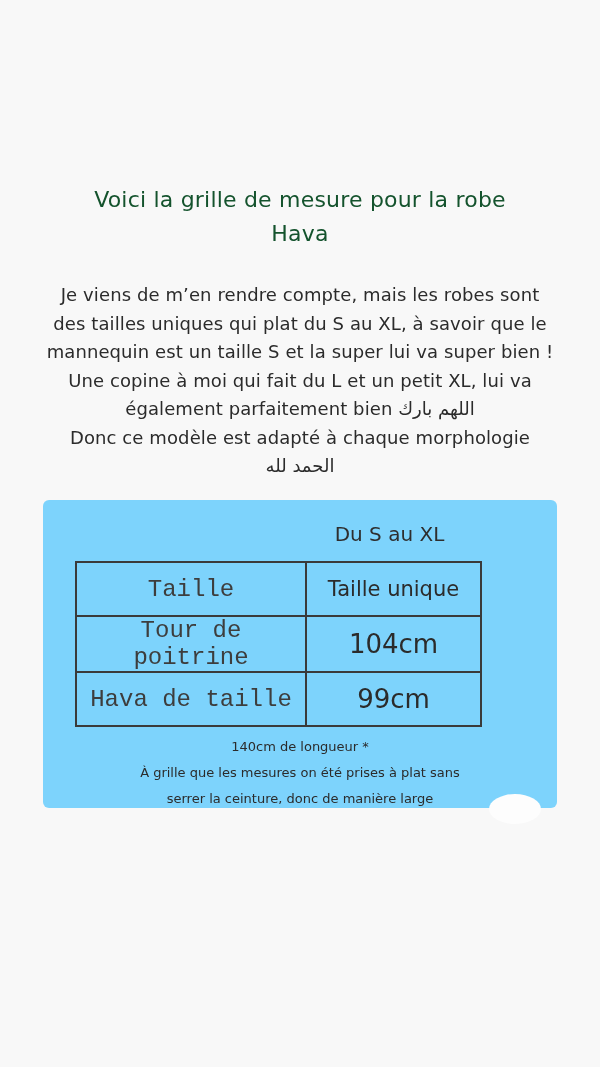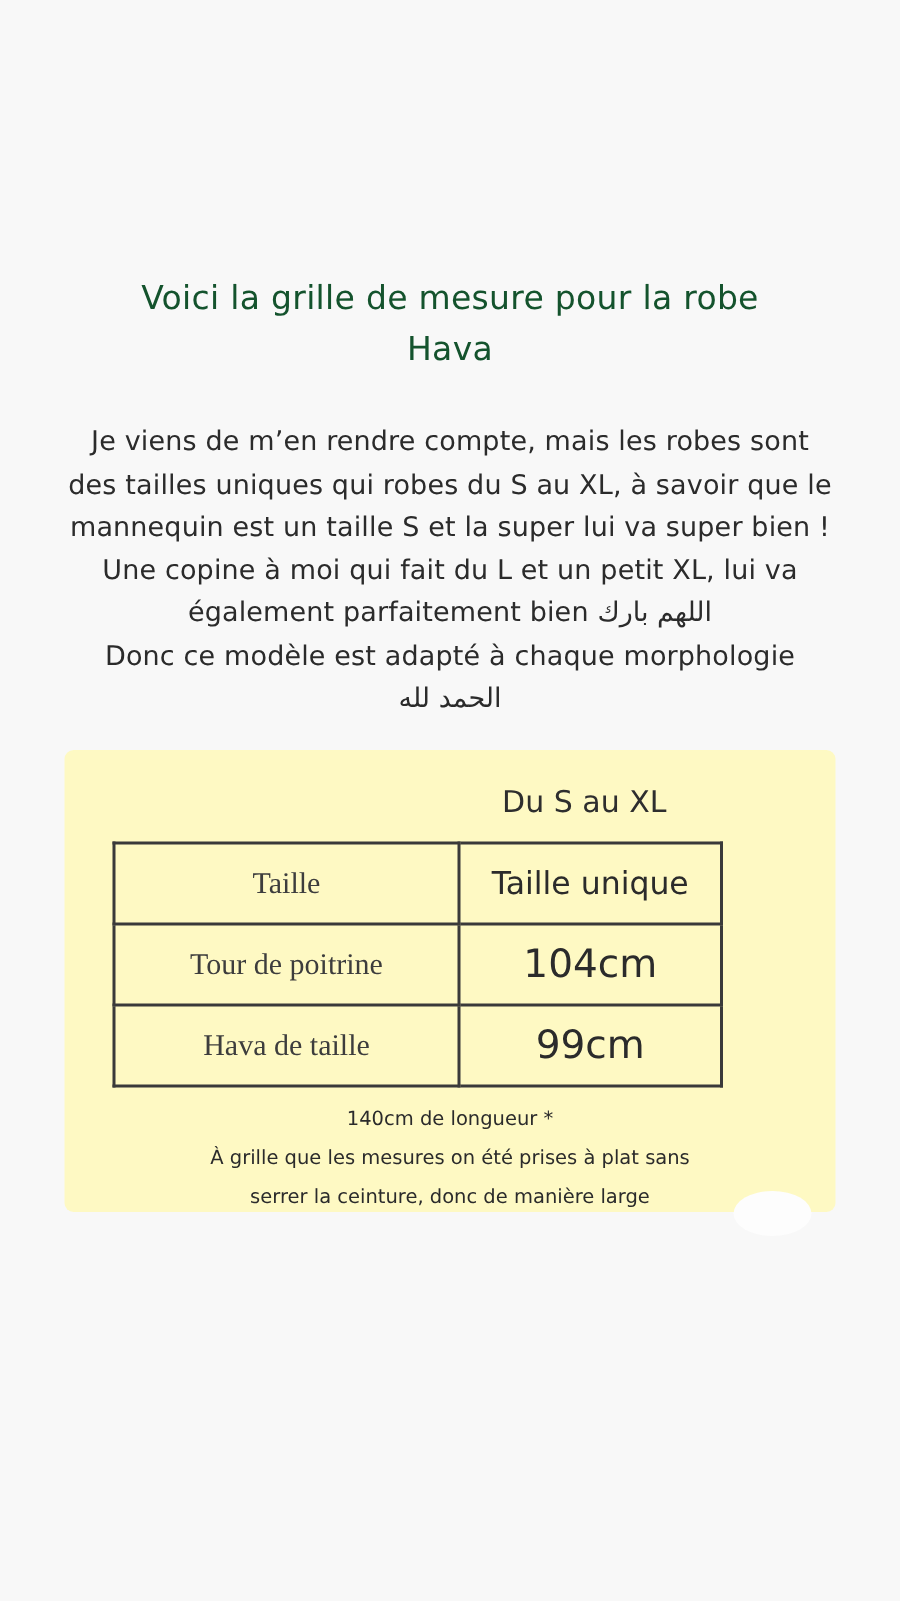--- a/index.html
+++ b/index.html
@@ -55,22 +55,22 @@
     border-collapse: collapse;
   }
   .size-table td {
     border: 2px solid #3a3a3a;
     height: 52px;
     text-align: center; vertical-align: middle;
     padding: 0;
   }
   .size-table td.lbl {
     width: 228px;
-    font-family: Liberation Serif, serif;
-    font-size: 20px; color: #3d3d3d;
+    font-family: Liberation Mono, monospace;
+    font-size: 24px; color: #3d3d3d;
   }
   .size-table td.val {
     width: 173px;
     font-size: 21px; color: #2b2b2b; border-radius: 23px;
   }
   .size-table tr.m td.val { font-size: 26px; }
 
   .notes {
     position: absolute; top: 234px; left: 0; width: 514px;
     text-align: center;
@@ -84,29 +84,29 @@
 
 <div class="stage">
 
   <div class="title">
     <div class="t-line">Voici la grille de mesure pour la robe</div>
     <div class="t-line">Hava</div>
   </div>
 
   <div class="intro">
     <div class="line">Je viens de m’en rendre compte, mais les robes sont</div>
-    <div class="line">des tailles uniques qui robes du S au XL, à savoir que le</div>
+    <div class="line">des tailles uniques qui plat du S au XL, à savoir que le</div>
     <div class="line">mannequin est un taille S et la super lui va super bien !</div>
     <div class="line">Une copine à moi qui fait du L et un petit XL, lui va</div>
     <div class="line">également parfaitement bien اللهم بارك</div>
     <div class="line">Donc ce modèle est adapté à chaque morphologie</div>
     <div class="line">الحمد لله</div>
   </div>
 
-  <div class="card" style="background: #fef9c3;">
+  <div class="card" style="background: #7dd3fc;">
 
     <div class="size-label">Du S au XL</div>
 
     <table class="size-table">
       <tbody>
           <tr>
         <td class="lbl">Taille</td>
         <td class="val">Taille unique</td>
       </tr>
       <tr class="m">

